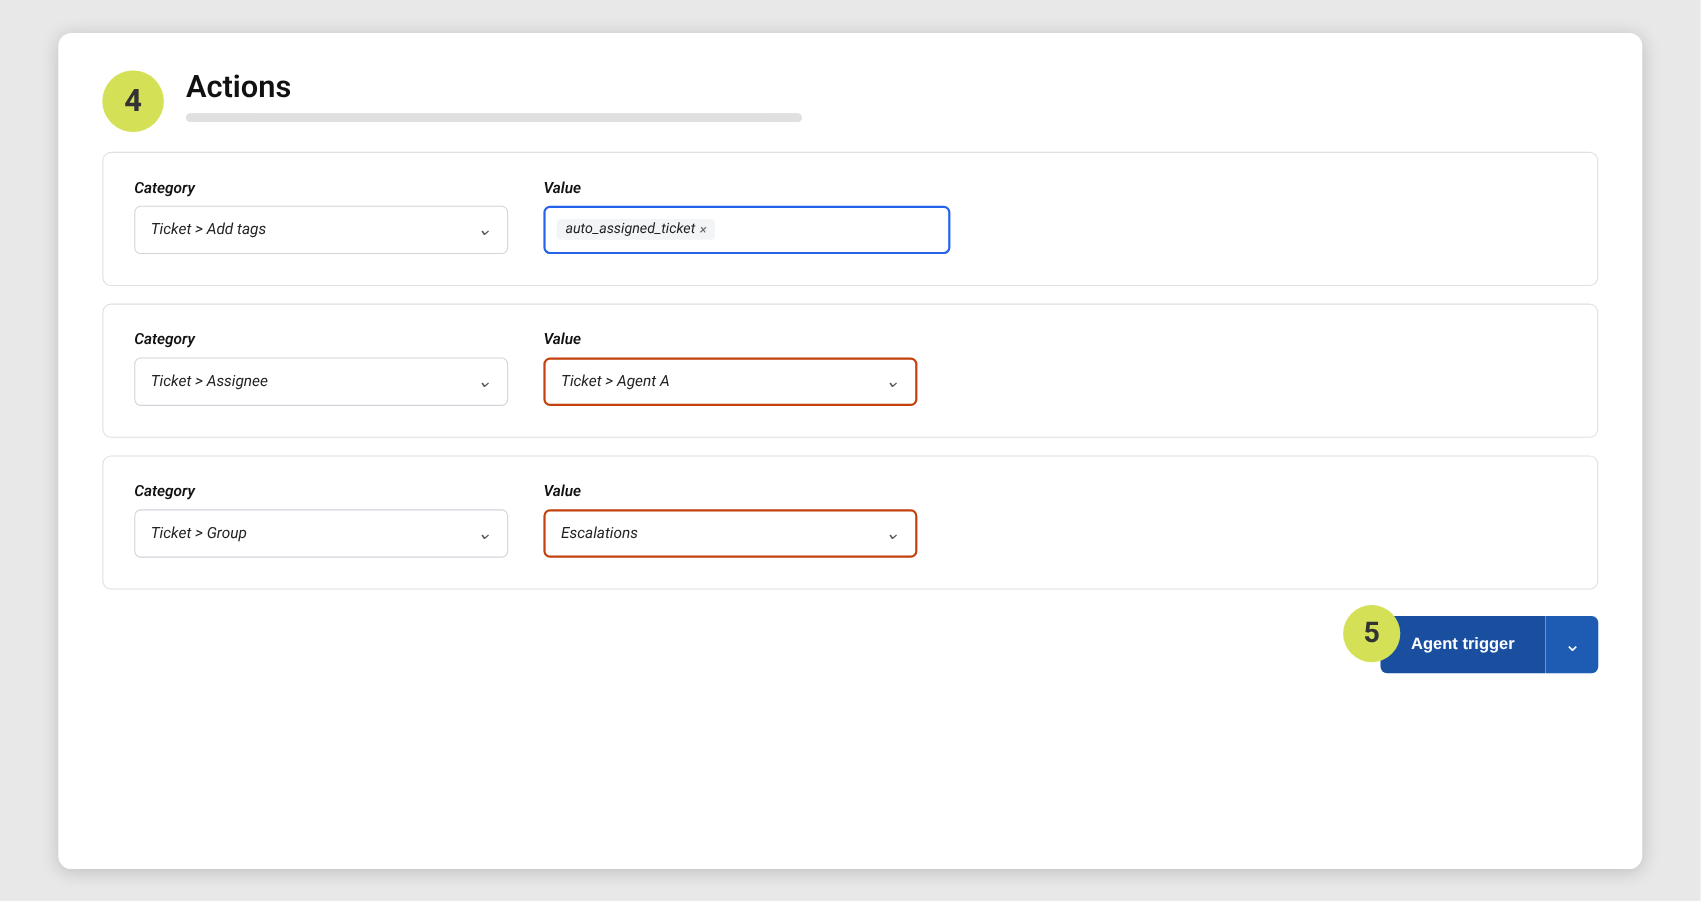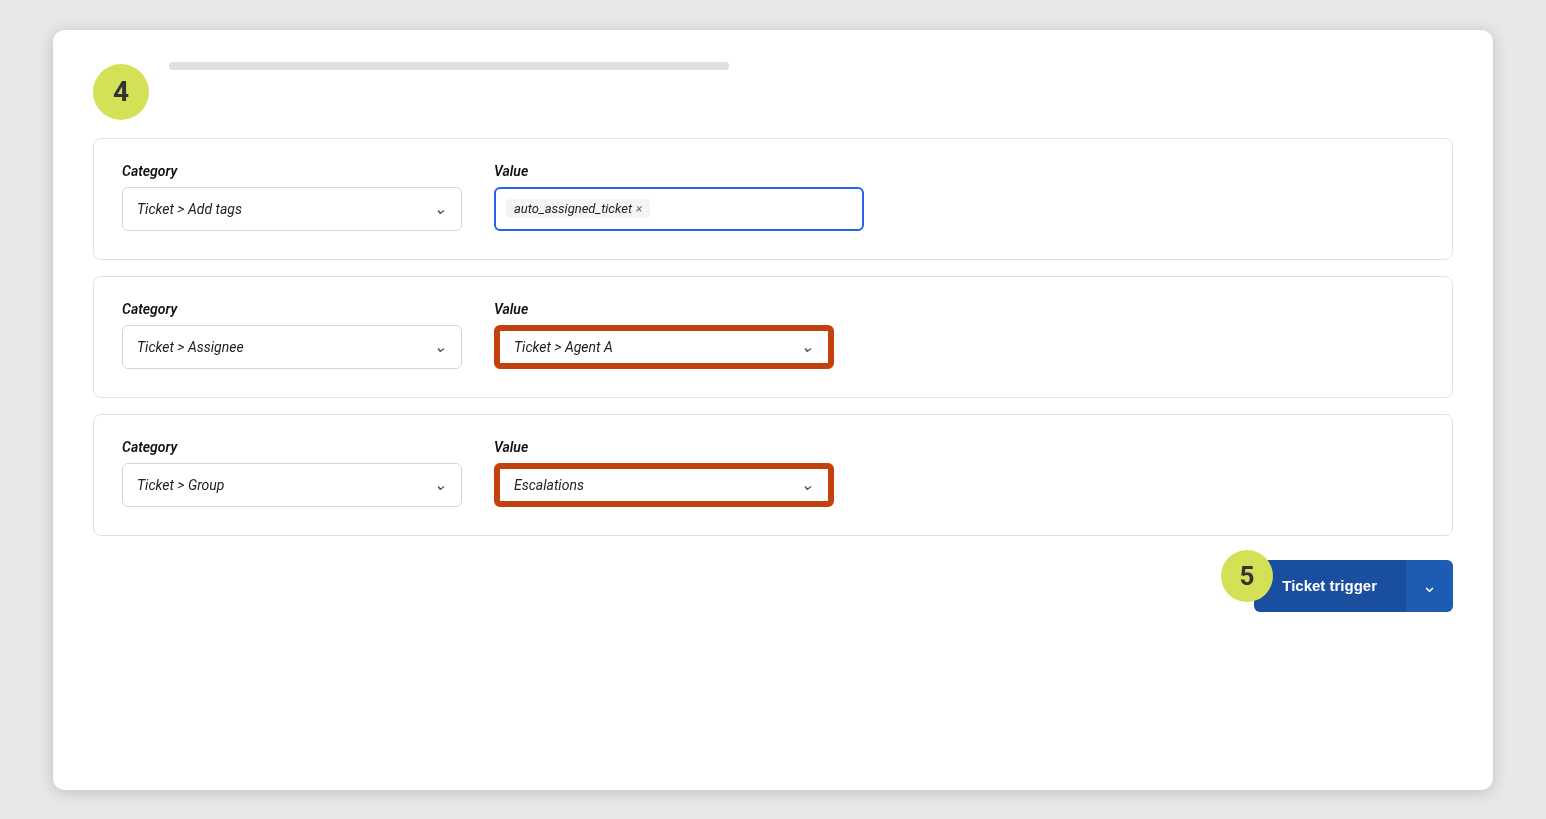--- a/index.html
+++ b/index.html
@@ -99,21 +99,21 @@
       padding: 0 14px;
       font-size: 14px;
       color: #222;
       display: flex;
       align-items: center;
       justify-content: space-between;
       cursor: pointer;
       position: relative;
     }
     .select-dropdown.value-blue {
-      border: 6px solid #c2410c;
+      border: 2px solid #c2410c;
       border-radius: 6px;
       text-align: center;
     }
     .select-text {
       font-size: 14px;
       color: #222;
     }
     .chevron-icon {
       color: #555;
       font-size: 16px;
@@ -199,20 +199,21 @@
       align-items: center;
     }
   </style>
 </head>
 <body>
 
 <div class="outer-card">
   <div class="header-row">
     <div class="step-badge">4</div>
     <div class="header-text-col">
+      <span class="page-title">Actions</span>
       <div class="progress-bar-container">
         <div class="progress-bar-fill"></div>
       </div>
     </div>
   </div>
 
   <div class="actions-area">
 
     <div class="action-row">
       <div class="field-group">
@@ -271,19 +272,19 @@
           </div>
         </div>
       </div>
     </div>
 
   </div>
 
   <div class="bottom-row">
     <div class="step5-badge">5</div>
     <div class="btn-group">
-      <button class="create-trigger-btn">Ticket trigger</button>
+      <button class="create-trigger-btn">Agent trigger</button>
       <button class="dropdown-arrow-btn">
         <span>⌄</span>
       </button>
     </div>
   </div>
 </div>
 
 </body></html>

